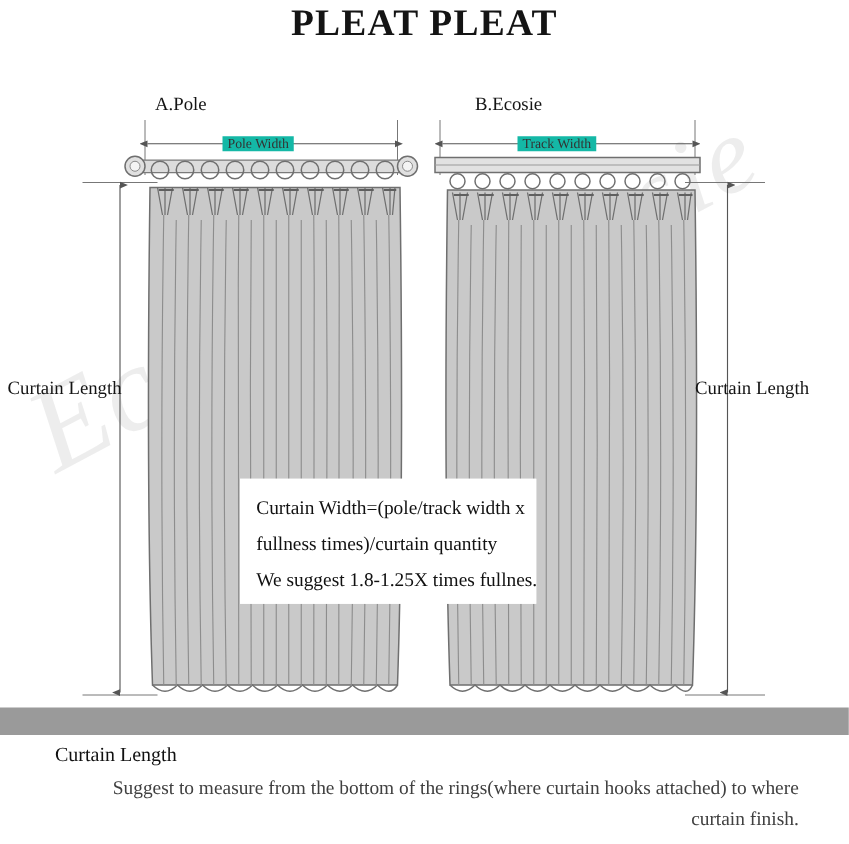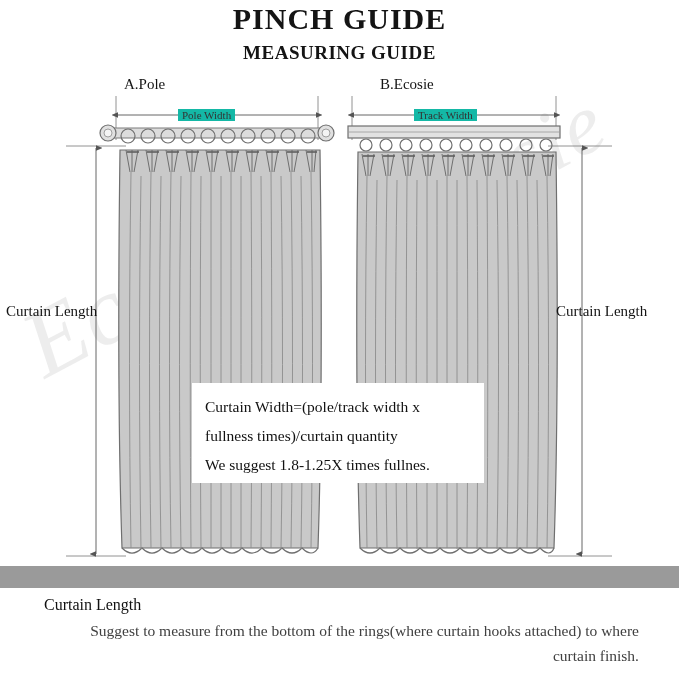--- a/index.html
+++ b/index.html
@@ -90,21 +90,21 @@
     white-space: nowrap;
   }
   #wm1 { top: 232px; left: 14px; transform: rotate(-28deg); }
   #wm2 { top: 122px; left: 372px; transform: rotate(-28deg); font-size: 86px; }
 
   
   #note-box {
     position: absolute;
     top: 383px;
     left: 192px;
-    width: 292px;
+    width: 237px;
     height: 100px;
     background: #ffffff;
     border: 1px solid #ffffff;
     padding: 8px 12px;
     box-sizing: border-box;
   }
   #note-box .note-line {
     font-size: 15.5px;
     line-height: 29px;
     color: #111;
@@ -159,22 +159,21 @@
   }
 </style>
 </head>
 <body>
 
 <div id="page">
 
   <div class="watermark" id="wm1">Ecosie</div>
   <div class="watermark" id="wm2">Ecosie</div>
 
-  <div class="title">PINCH GUIDE</div>
-  <div class="subtitle">MEASURING GUIDE</div>
+  <div class="title">PLEAT PLEAT</div>
 
   <svg class="layer" viewBox="0 0 679 675">
     <defs>
       <marker id="arrL" markerWidth="8" markerHeight="8" refX="7" refY="4" orient="auto">
         <path d="M7,1 L0,4 L7,7 Z" fill="#555"></path>
       </marker>
       <marker id="arrR" markerWidth="8" markerHeight="8" refX="1" refY="4" orient="auto">
         <path d="M1,1 L8,4 L1,7 Z" fill="#555"></path>
       </marker>
       <marker id="arrU" markerWidth="8" markerHeight="8" refX="4" refY="7" orient="auto">

